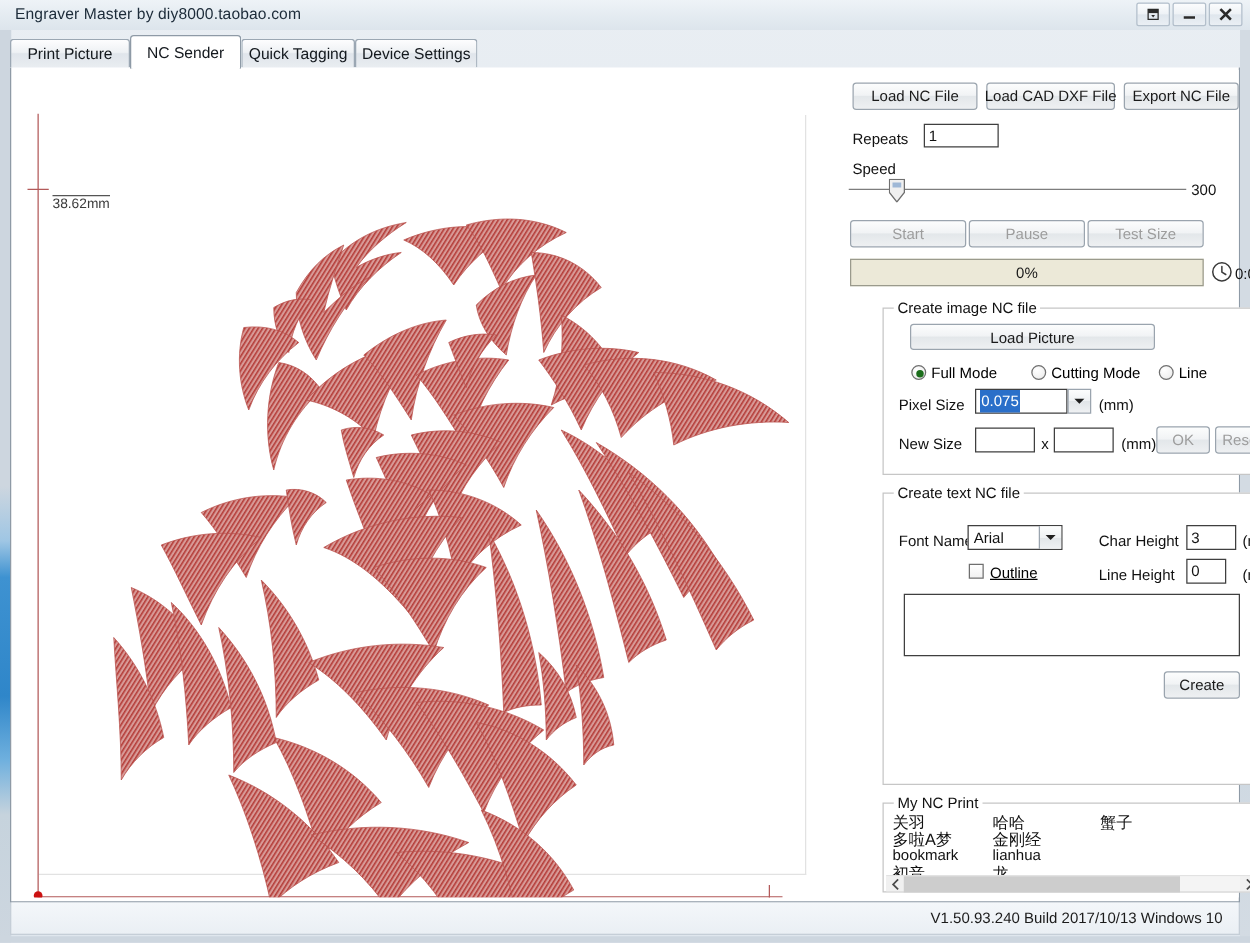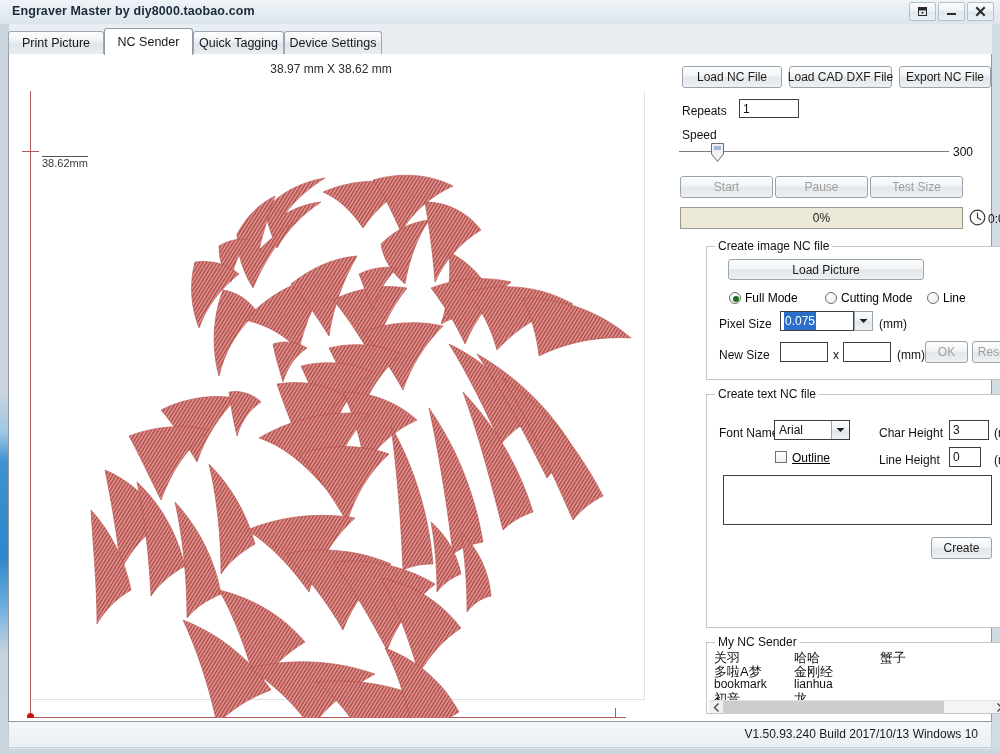--- a/index.html
+++ b/index.html
@@ -38,21 +38,21 @@
     background: #cdd6df;
   }
 
   
   #titlebar {
     position: absolute; left: 0; top: 0; width: 1000px; height: 24px;
     background: linear-gradient(to bottom, #eef3f7 0%, #e4ebf1 55%, #dde5ec 100%);
   }
   #title-text {
     position: absolute; left: 12px; top: 4px;
-    font-size: 12.5px; font-weight: bold; color: #1c2b39;
+    font-size: 12.5px; font-weight: normal; color: #1c2b39;
     letter-spacing: .1px;
   }
   .winbtn {
     position: absolute; top: 2px; width: 27px; height: 19px;
     border: 1px solid #b3bfcb;
     border-radius: 2px;
     background: linear-gradient(to bottom, #fbfcfd 0%, #eef2f6 48%, #dfe6ed 52%, #eaeff4 100%);
     display: flex; align-items: center; justify-content: center;
     cursor: default;
   }
@@ -391,21 +391,20 @@
       <span>Quick Tagging</span>
     </div>
     <div class="tab" id="tab-device">
       <span>Device Settings</span>
     </div>
   </div>
 
   <div id="content">
 
     <div id="canvas-panel">
-      <div id="canvas-caption">38.97 mm X 38.62 mm</div>
 
       <div id="plot-area"></div>
 
       <div class="ruler-line" id="ruler-v"></div>
       <div class="ruler-line" id="ruler-h"></div>
       <div class="ruler-line" id="tick-v"></div>
       <div class="ruler-line" id="tick-h"></div>
       <div id="origin-dot"></div>
 
       <div id="label-v">38.62mm</div>
@@ -613,21 +612,21 @@
         <div id="textarea-box">
           <span></span>
         </div>
 
         <div class="btn" id="btn-create">
           <span>Create</span>
         </div>
       </div>
 
       <div class="group" id="grp-files">
-        <div class="group-title">My NC Sender</div>
+        <div class="group-title">My NC Print</div>
 
         <div id="file-list">
           <div class="file-col" id="col0">
             <div class="file-item cjk">关羽</div>
             <div class="file-item cjk">多啦A梦</div>
             <div class="file-item">bookmark</div>
             <div class="file-item cjk">初音</div>
 
           </div>
           <div class="file-col" id="col1">

